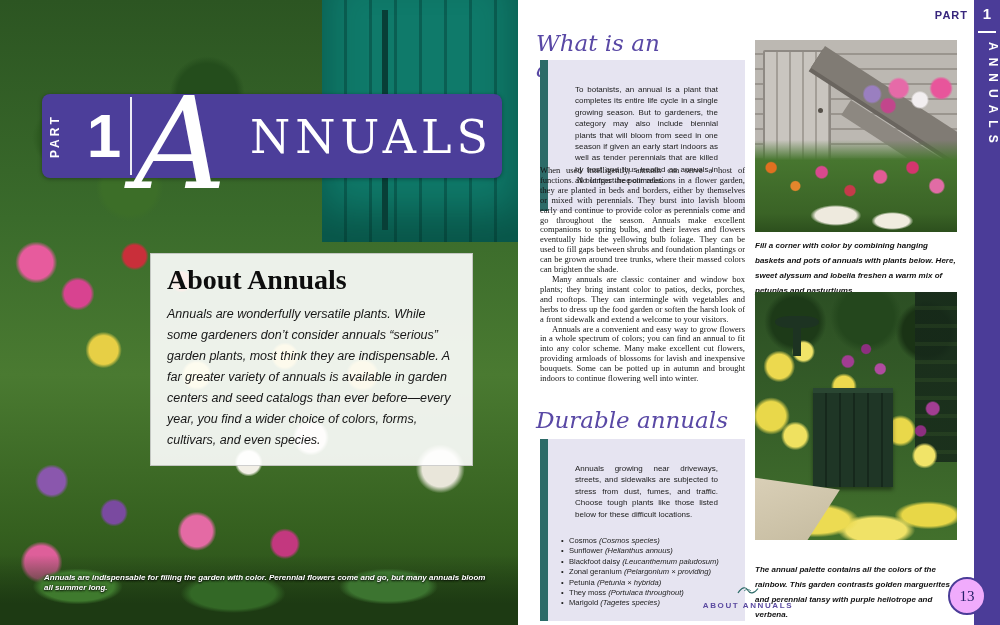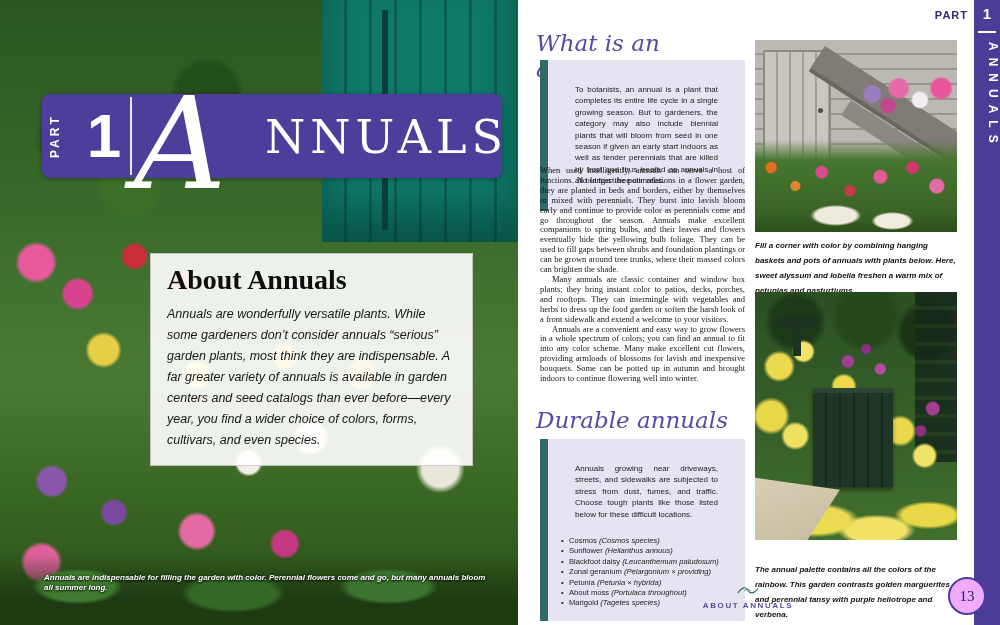--- a/index.html
+++ b/index.html
@@ -42,21 +42,21 @@
 
   .part-banner{position:absolute;left:42px;top:94px;width:460px;height:84px;background:#4c3e9a;
     border-radius:8px;box-shadow:0 1px 4px rgba(0,0,0,.35);}
   .banner-part{position:absolute;left:4px;top:0;height:84px;width:18px;display:flex;align-items:center;justify-content:center;
     writing-mode:vertical-rl;transform:rotate(180deg);color:#fff;font-weight:bold;font-size:12px;letter-spacing:3px;}
   .banner-number{position:absolute;left:38px;top:8px;width:48px;text-align:center;color:#fff;
     font-weight:bold;font-size:62px;line-height:68px;font-family:"Liberation Sans",sans-serif;}
   .banner-divider{position:absolute;left:88px;top:3px;bottom:3px;width:2px;background:rgba(255,255,255,.9);}
   .banner-initial{position:absolute;left:92px;top:-14px;color:#fff;font-family:"DejaVu Serif",serif;
     font-style:italic;font-size:128px;line-height:128px;font-weight:normal;z-index:3;}
-  .banner-rest{position:absolute;left:223px;top:16px;color:#fff;font-family:"DejaVu Serif",serif;
+  .banner-rest{position:absolute;left:208px;top:16px;color:#fff;font-family:"DejaVu Serif",serif;
     font-size:46px;letter-spacing:5px;}
 
   .about-box{position:absolute;left:150px;top:253px;width:323px;min-height:172px;
     background:rgba(255,255,255,.90);border:1px solid rgba(120,120,120,.35);padding:10px 16px 14px 16px;box-sizing:border-box;}
   .about-heading{margin:0 0 8px 0;font-family:"Liberation Serif",serif;font-weight:bold;font-size:28px;color:#0d0d0d;}
   .about-text{margin:0;font-style:italic;font-size:12.5px;line-height:21px;color:#161616;}
 
   .caption-left{position:absolute;left:44px;top:573px;width:448px;color:#fff;
     font-size:8px;line-height:10px;font-weight:bold;font-style:italic;
     text-shadow:0 1px 2px rgba(0,0,0,.9), 0 0 3px rgba(0,0,0,.7);}
@@ -215,21 +215,21 @@
     <h2 class="script-heading" id="heading-durable">Durable annuals</h2>
 
     <div class="info-box box-durable">
       <p>Annuals growing near driveways, streets, and sidewalks are subjected to stress from dust, fumes, and traffic. Choose tough plants like those listed below for these difficult locations.</p>
       <ul class="plant-list">
         <li><span>Cosmos</span> <span class="plant-bot">(Cosmos species)</span></li>
         <li><span>Sunflower</span> <span class="plant-bot">(Helianthus annuus)</span></li>
         <li><span>Blackfoot daisy</span> <span class="plant-bot">(Leucanthemum paludosum)</span></li>
         <li><span>Zonal geranium</span> <span class="plant-bot">(Pelargonium × providing)</span></li>
         <li><span>Petunia</span> <span class="plant-bot">(Petunia × hybrida)</span></li>
-        <li><span>About moss</span> <span class="plant-bot">(Portulaca throughout)</span></li>
+        <li><span>They moss</span> <span class="plant-bot">(Portulaca throughout)</span></li>
         <li><span>Marigold</span> <span class="plant-bot">(Tagetes species)</span></li>
       </ul>
     </div>
 
     <div class="col-photos">
       <div class="photo-frame photo1">
         <div class="p1-siding"></div>
         <div class="p1-door">
             <div class="p1-knob"></div>
           </div>

